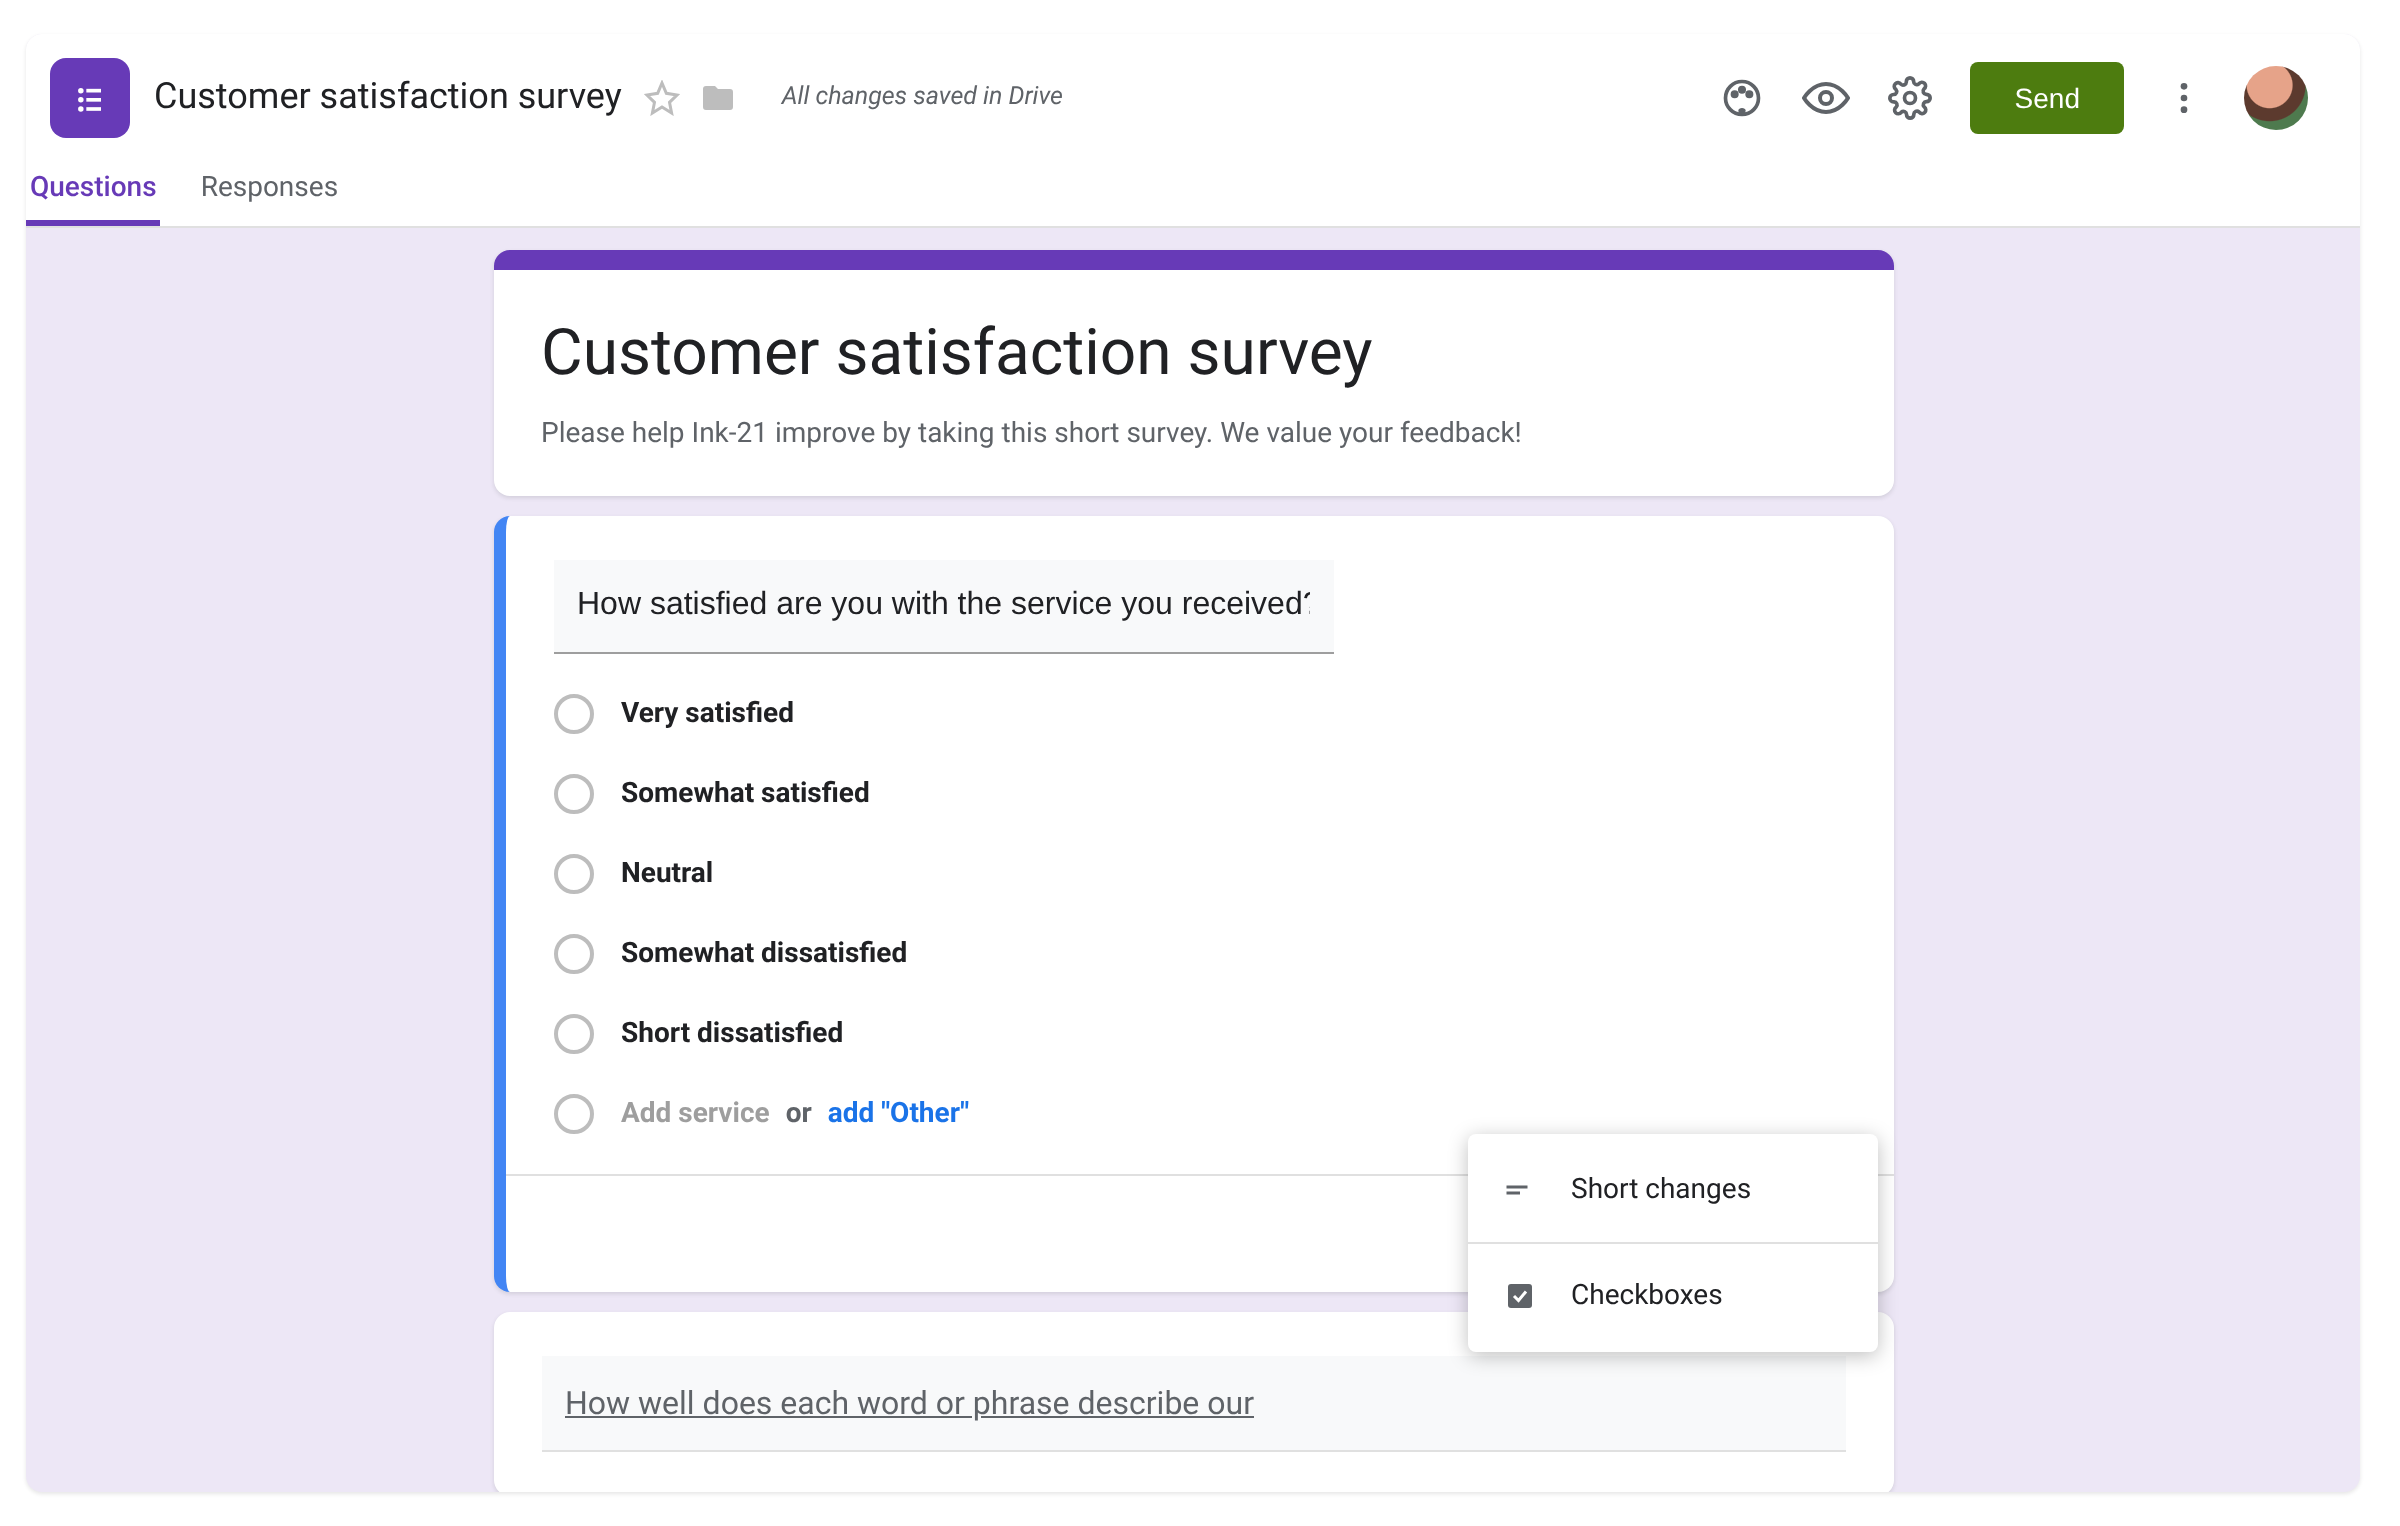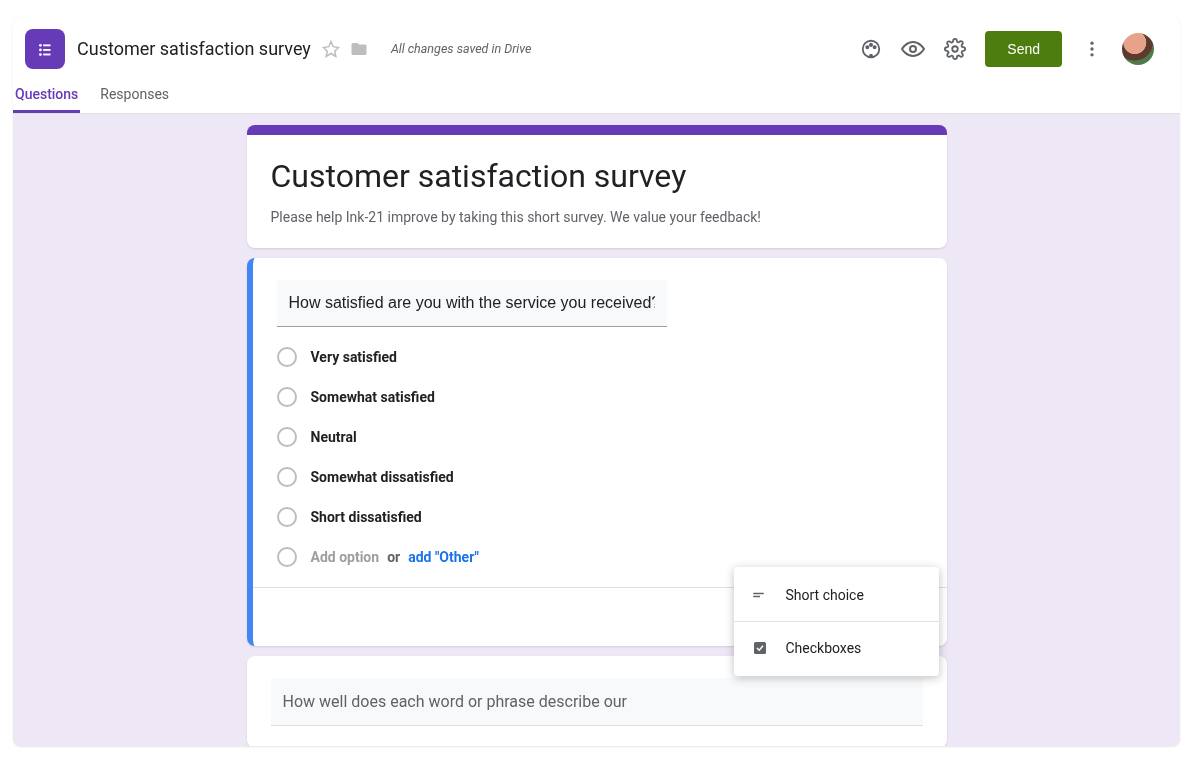--- a/index.html
+++ b/index.html
@@ -130,20 +130,21 @@
   .q-card.preview {
     border-left: none;
     padding: 22px 24px;
   }
   .preview-q {
     background: #f8f9fa;
     padding: 14px 12px;
     font-size: 16px;
     color: #5f6368;
     border-bottom: 1px solid #e0e0e0;
+    text-decoration: underline;
   }
   
   .type-menu {
     position: absolute;
     right: 8px; top: -89px;
     width: 205px;
     background: #fff;
     border-radius: 4px;
     box-shadow: 0 2px 10px rgba(0,0,0,0.25);
     padding: 8px 0;
@@ -251,21 +252,21 @@
       <div class="opt-row">
         <div class="radio"></div>
         <span>Somewhat dissatisfied</span>
       </div>
       <div class="opt-row">
         <div class="radio"></div>
         <span>Short dissatisfied</span>
       </div>
       <div class="opt-row add-opt">
         <div class="radio"></div>
-        <span class="placeholder">Add option</span>
+        <span class="placeholder">Add service</span>
         <span class="or" style="margin-left:-6px;">or</span>
         <span class="other" style="margin-left:-6px;">add "Other"</span>
       </div>
       <div class="q-divider"></div>
       <div class="q-footer">
         <div class="copy-icon">
           <svg viewBox="0 0 24 24" width="22" height="22" fill="none" stroke="#5f6368" stroke-width="2">
               <rect x="8" y="8" width="12" height="12" rx="1"></rect>
               <rect x="4" y="4" width="12" height="12" rx="1"></rect>
             </svg>
@@ -277,21 +278,21 @@
       <div class="preview-q">How well does each word or phrase describe our</div>
 
       <div class="type-menu">
         <div class="menu-item">
           <div class="menu-icon">
             <svg viewBox="0 0 24 24" width="18" height="18" fill="#5f6368">
                 <rect x="3" y="9" width="14" height="2"></rect>
                 <rect x="3" y="13" width="9" height="2"></rect>
               </svg>
           </div>
-          <span>Short choice</span>
+          <span>Short changes</span>
         </div>
         <div class="menu-sep"></div>
         <div class="menu-item">
           <div class="menu-icon">
             <svg viewBox="0 0 24 24" width="18" height="18">
                 <rect x="4" y="4" width="16" height="16" rx="2" fill="#5f6368"></rect>
                 <path d="M8 12l3 3 5-6" stroke="#fff" stroke-width="2" fill="none"></path>
               </svg>
           </div>
           <span>Checkboxes</span>

